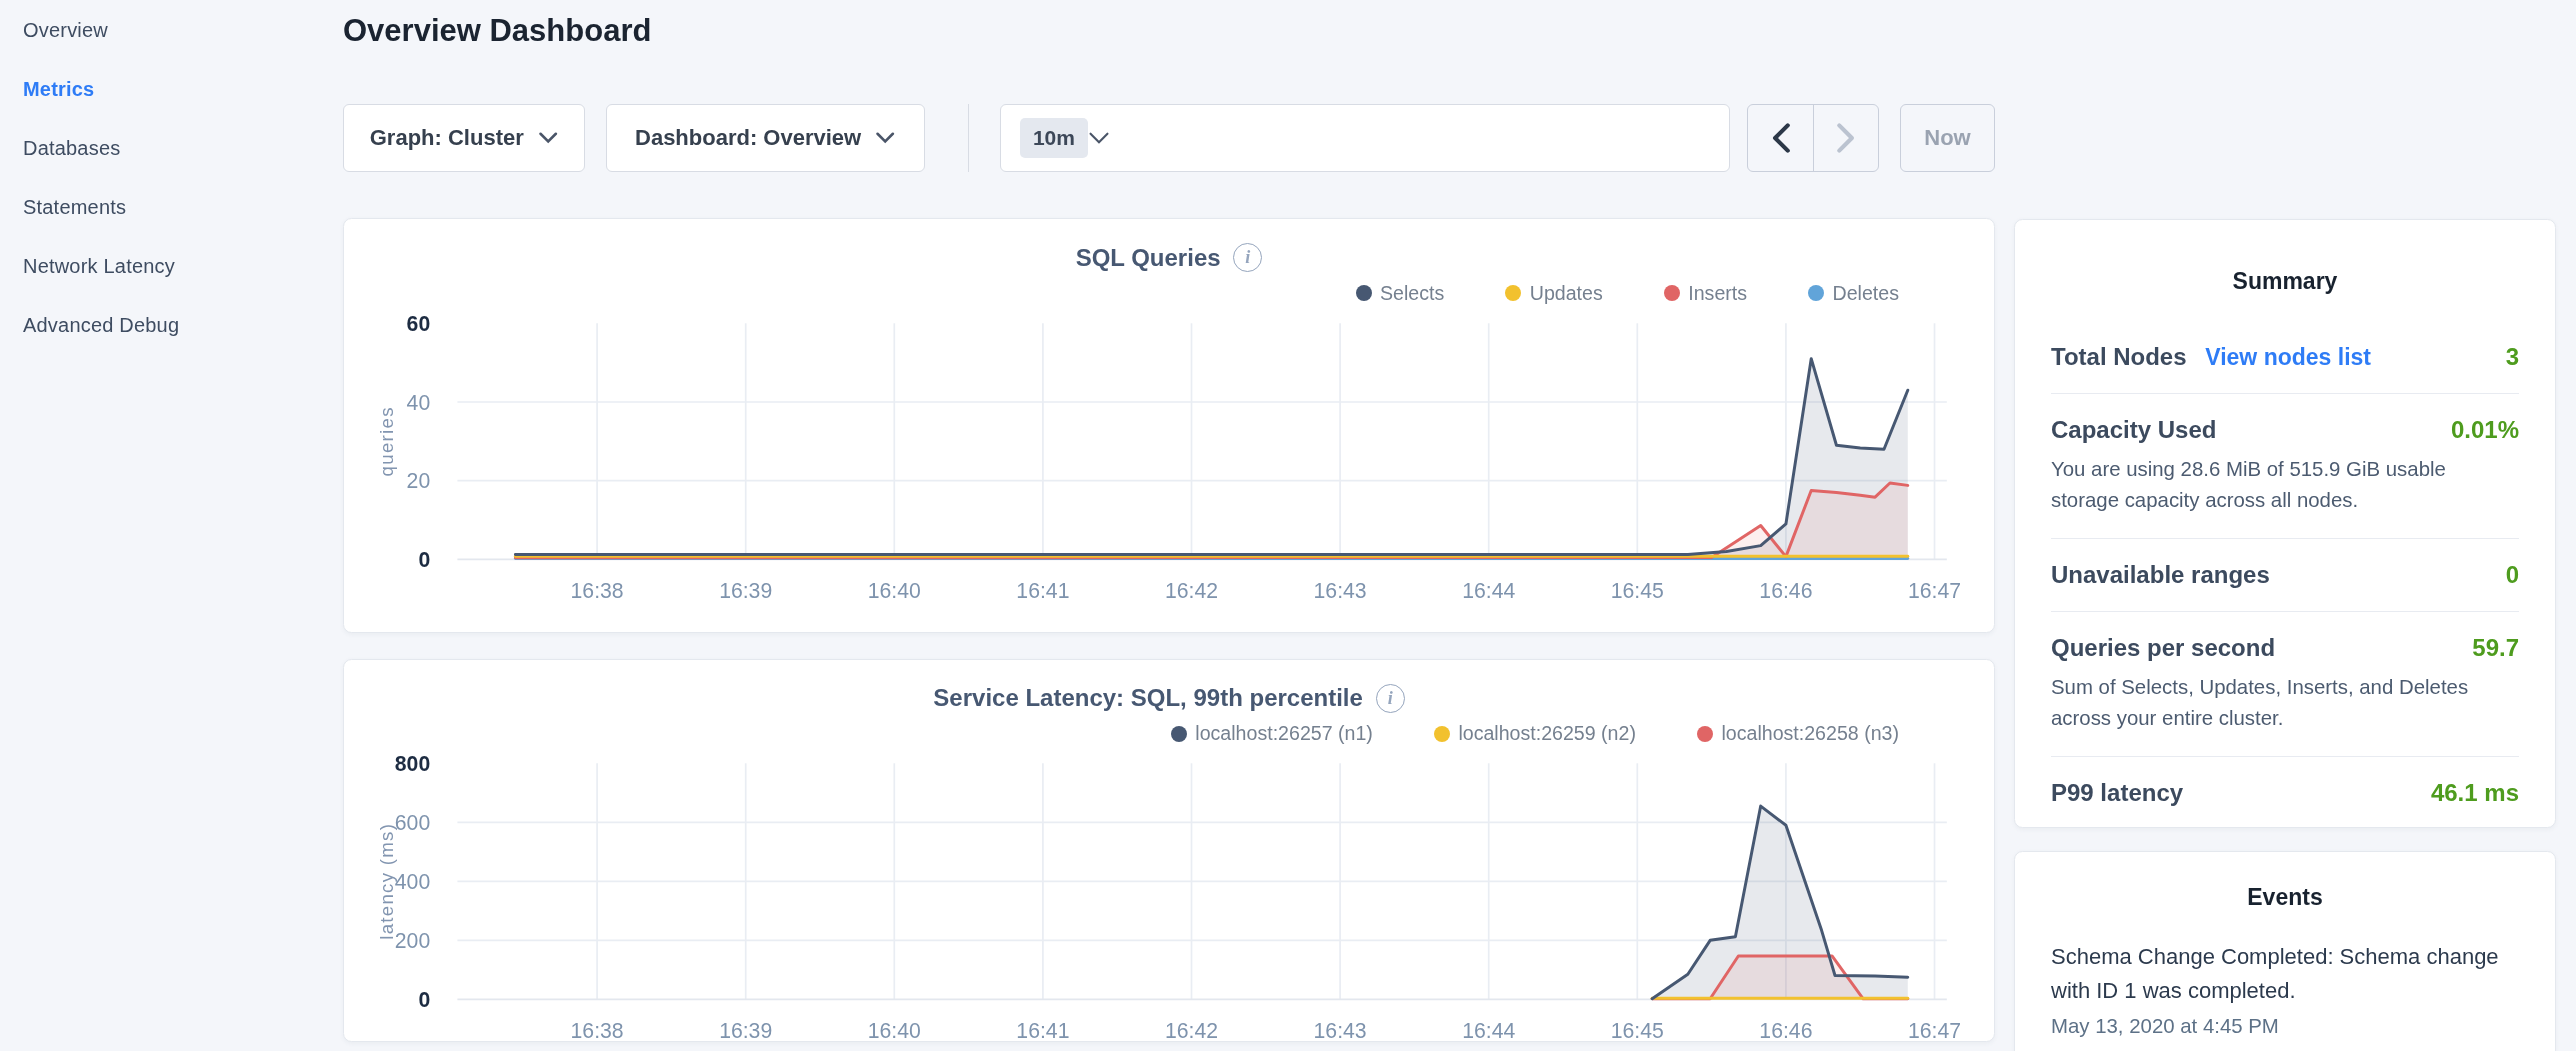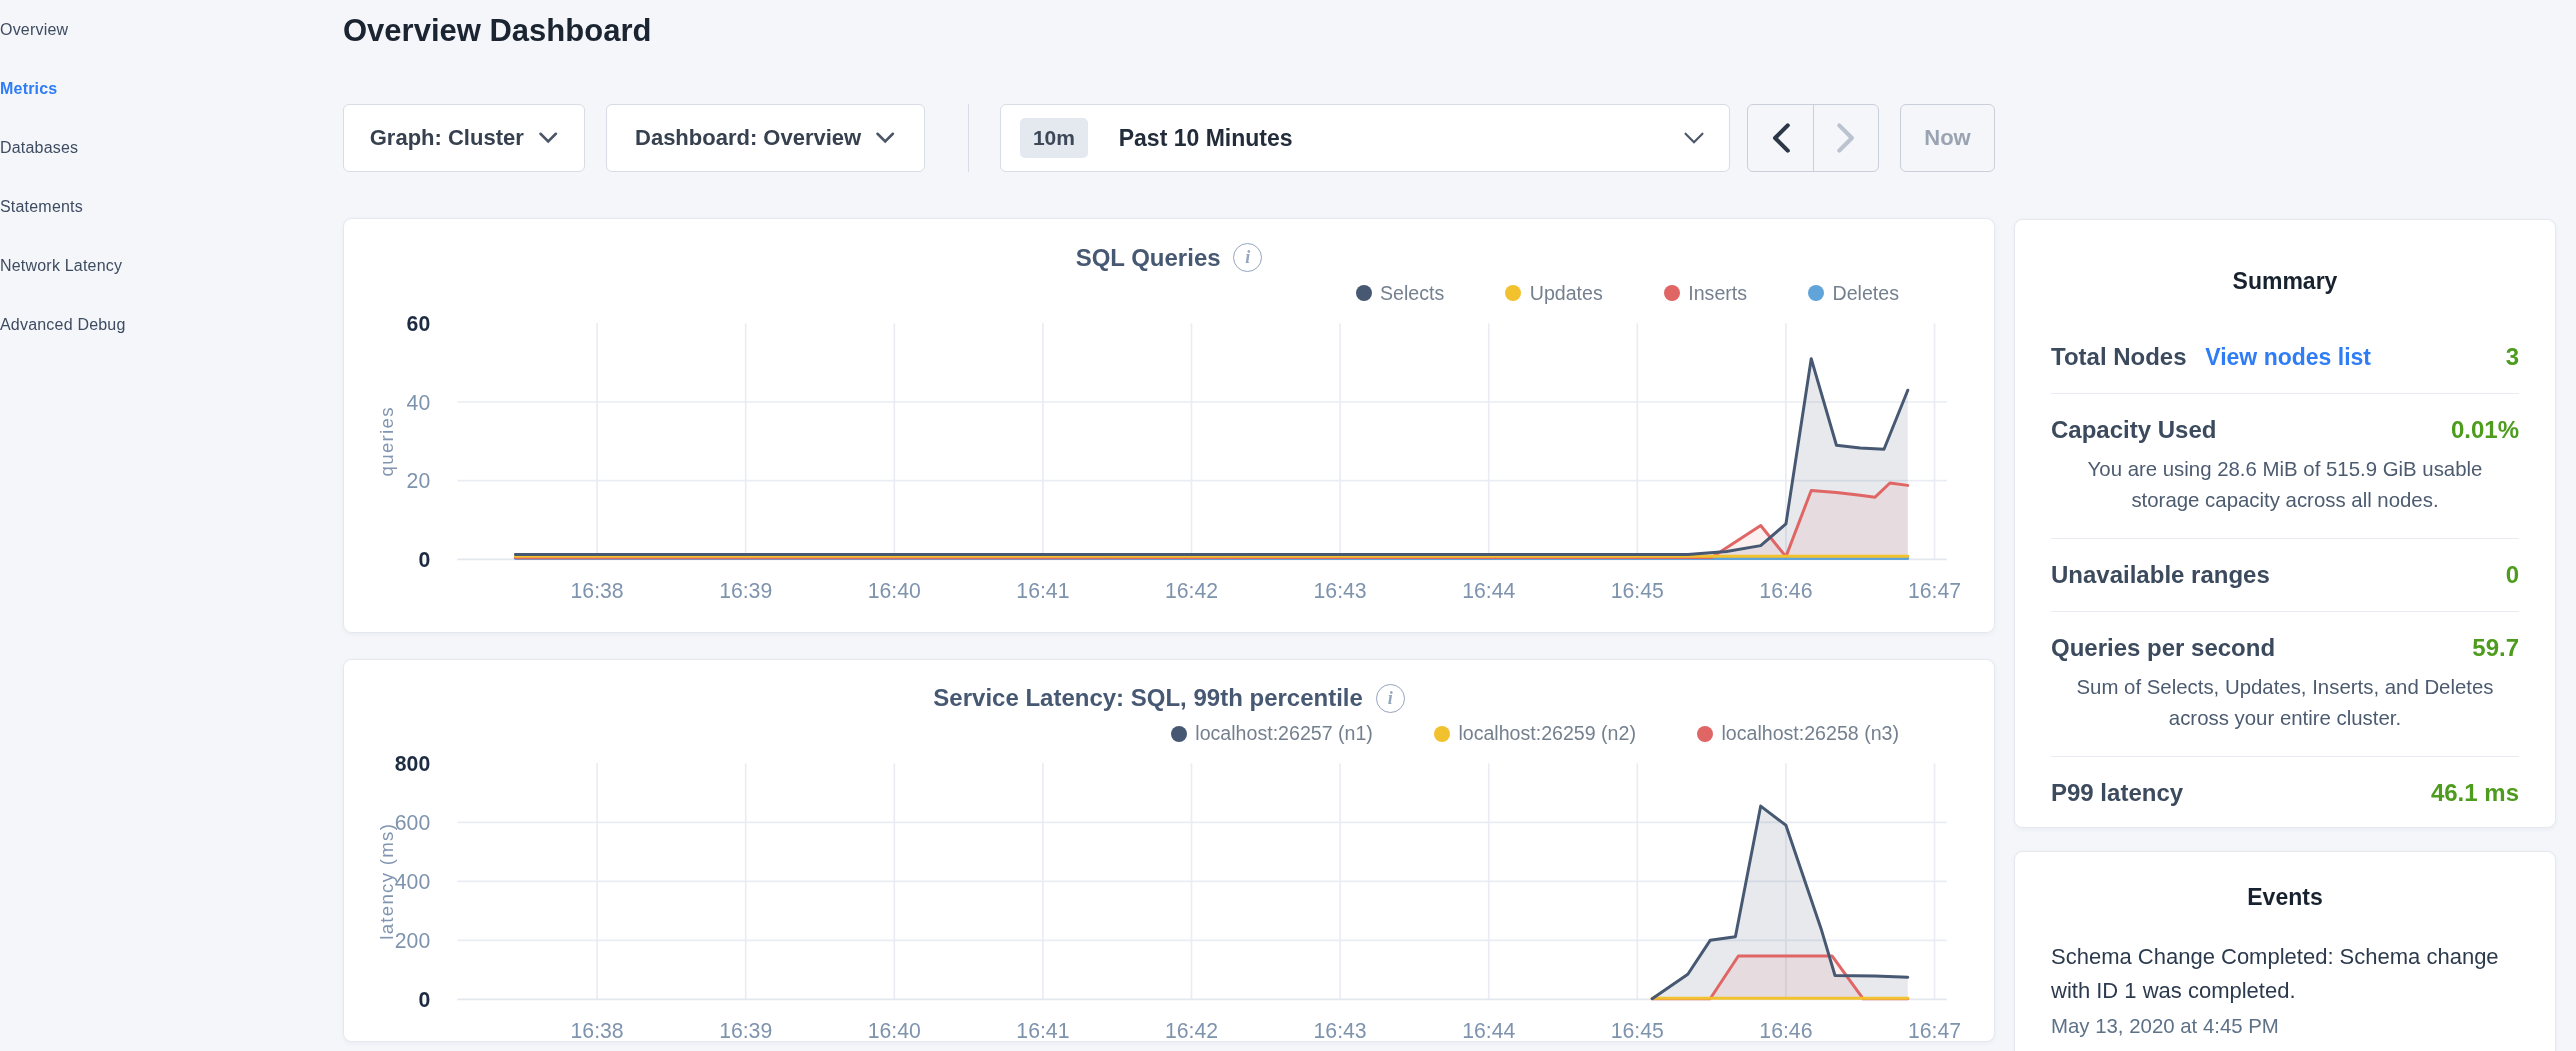--- a/index.html
+++ b/index.html
@@ -1,22 +1,22 @@
 <!DOCTYPE html>
 <html style="font-size:13.6px"><head>
 <meta charset="utf-8">
 <style>
   * { margin:0; padding:0; box-sizing:border-box; }
   html,body { width:2576px; height:1051px; overflow:hidden; }
   body { background:#f4f6fa; font-family:"Liberation Sans", sans-serif; position:relative; color:#1c2533; }
 
   
   .sidebar { position:absolute; left:0; top:0; width:342px; padding-top:0.9px; }
-  .side-item { height:59px; display:flex; align-items:center; 
-               font-size:16px; font-weight:500; color:#3e4c61; cursor:pointer; letter-spacing:0.2px; }
+  .side-item { height:59px; display:flex; align-items:center; padding-left:23px;
+               font-size:20px; font-weight:500; color:#3e4c61; cursor:pointer; letter-spacing:0.2px; }
   .side-item.active { color:#2e7cf6; font-weight:700; }
 
   
   .main { position:absolute; left:343px; top:0; width:1652px; }
   .page-title { margin-top:12px; font-size:31px; line-height:37px; font-weight:700; color:#1b2431; }
 
   .controls { margin-top:55px; display:flex; align-items:center; height:68px; }
   .btn { background:#ffffff; border:1.7px solid #d8dce4; border-radius:6px; height:68px;
          display:flex; align-items:center; justify-content:center; gap:14px;
          font-size:22px; font-weight:700; color:#36404e; cursor:pointer; }
@@ -46,21 +46,21 @@
                justify-content:center; cursor:pointer; font-family:"Liberation Serif", serif; }
   .legend-row { display:flex; justify-content:flex-end; padding-right:95px; gap:61px; margin-top:10.2px; height:22px; }
   .legend-item { display:flex; align-items:center; gap:8.5px; font-size:19.6px; color:#75808f; }
   .legend-dot { width:16px; height:16px; border-radius:50%; }
   .chart-svg-wrap { margin-top:3.4px; }
 
   
   .right { position:absolute; left:2014px; top:219px; width:542px; }
   .summary-card { width:542px; height:609px; padding:16px 36px; overflow:hidden; }
   .panel-heading { text-align:center; margin-top:32px; font-size:23px; font-weight:700; color:#18222f; }
-  .summary-rows { margin-top:25.5px;text-align:center; }
+  .summary-rows { margin-top:25.5px; }
   .summary-row { padding:22px 0; border-bottom:0.9px solid #e8ebf1; }
   .summary-row:last-child { border-bottom:none; }
   .summary-row-top { display:flex; align-items:baseline; }
   .summary-title { font-size:24px; font-weight:700; color:#3c4a5e; }
   .summary-link { font-size:23px; font-weight:600; color:#2e7cf6; margin-left:18.7px; cursor:pointer; }
   .summary-value { margin-left:auto; font-size:24px; font-weight:700; color:#4e9c1e; white-space:nowrap; }
   .summary-desc { margin-top:10.2px; font-size:20.4px; color:#4c5b70; line-height:31px; }
 
   .events-card { width:542px; margin-top:23px; height:357px; padding:0 36px; overflow:hidden; }
   .event-item { margin-top:29px; }
@@ -94,21 +94,20 @@
     </div>
     <div class="btn dash-btn">
       <span>Dashboard: Overview</span>
       <svg width="20.4" height="12" viewBox="0 0 24 14">
           <path d="M3 2 L12 11 L21 2" stroke="#4a5568" stroke-width="3" fill="none" stroke-linecap="round"></path>
         </svg>
     </div>
     <div class="v-divider"></div>
     <div class="time-selector">
       <span class="badge-10m">10m</span>
-      <span class="time-label">Past 10 Minutes</span>
       <svg width="22" height="12.8" viewBox="0 0 26 15">
           <path d="M3 2 L13 12 L23 2" stroke="#4a5568" stroke-width="2.5" fill="none" stroke-linecap="round"></path>
         </svg>
     </div>
     <div class="arrow-group">
       <div class="arrow-btn">
         <svg width="22" height="32" viewBox="0 0 26 38">
             <path d="M21 4 L6 19 L21 34" stroke="#2c3848" stroke-width="5" fill="none" stroke-linecap="round" stroke-linejoin="round"></path>
           </svg>
       </div>

